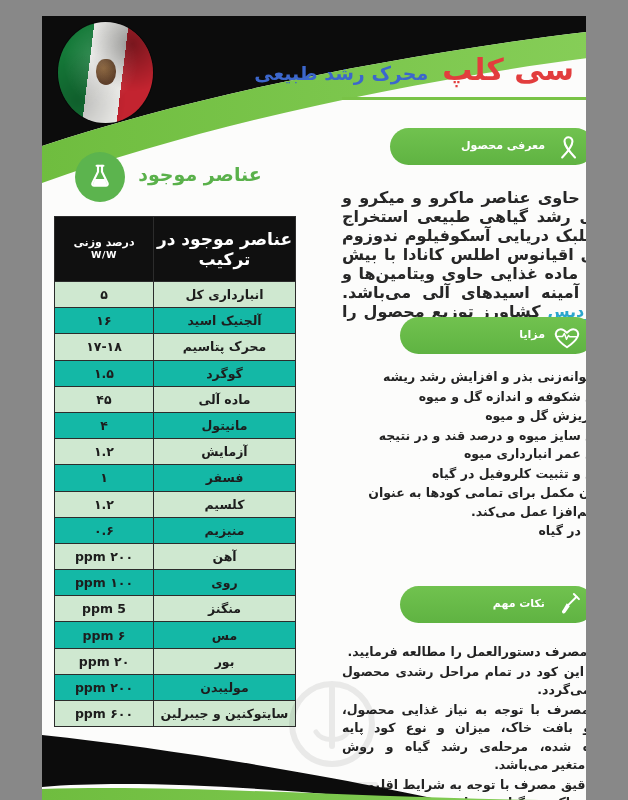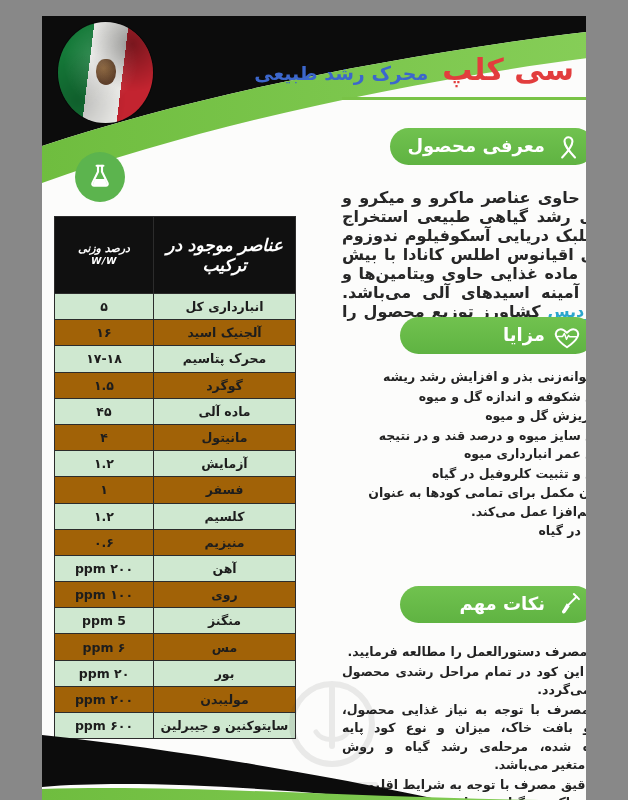--- a/index.html
+++ b/index.html
@@ -43,39 +43,39 @@
     position:absolute;left:88px;top:147px;width:140px;text-align:center;
     font-size:19px;font-weight:700;color:#5ab14b;direction:rtl;
   }
   .elements-table{
     position:absolute;left:12px;top:200px;width:231px;
     border-collapse:collapse;direction:rtl;table-layout:fixed;
   }
   .elements-table th,.elements-table td{border:1px solid #2c2c2c;}
   .elements-table thead th{
     background:#101010;color:#fff;font-weight:700;vertical-align:middle;
-    height:33px;padding:18px 2px;font-style:italic;
+    height:33px;padding:12px 2px;
   }
   .elements-table thead .h-name{font-size:17px;width:137px;}
   .elements-table thead .h-value{font-size:11px;line-height:1.15;width:94px;}
   .elements-table thead .h-value .sub{font-size:9.5px;font-weight:700;letter-spacing:.5px;}
   .elements-table td{
     height:25.2px;padding:0 4px;font-size:12.5px;font-weight:700;color:#1d1d1d;
-    text-align:center;vertical-align:middle;background:#a16207;
+    text-align:center;vertical-align:middle;background:#14b8a6;
   }
   .elements-table tbody tr:nth-child(odd) td{background:#cfe8d0;}
   .elements-table td.cell-value{direction:ltr;font-size:12.5px;}
   
   .pill{
     position:absolute;right:-8px;height:37px;border-radius:19px;
     background:linear-gradient(180deg,#71c24f,#5fb342);
     display:flex;direction:rtl;align-items:center;gap:9px;padding-right:12px;
     box-sizing:border-box;
   }
-  .pill .pill-label{color:#fff;font-size:18px;font-weight:700;padding-bottom:2px;}
+  .pill .pill-label{color:#fff;font-size:11px;font-weight:700;padding-bottom:2px;}
   .pill .pill-icon{width:28px;height:28px;flex:0 0 auto;}
   .pill-intro{top:112px;width:204px;}
   .pill-benefits{top:301px;width:194px;}
   .pill-notes{top:570px;width:194px;}
   
   .intro-text{
     position:absolute;left:300px;top:156px;width:317px;direction:rtl;
     text-align:justify;font-size:16px;font-weight:700;color:#272727;line-height:19px;
   }
   .company{color:#2ba6cc;}
@@ -120,20 +120,21 @@
   </div>
   <div class="title-underline"></div>
 
   <div class="flask-badge">
     <svg width="30" height="30" viewBox="0 0 24 24" fill="none" stroke="#fff" stroke-width="1.7" stroke-linecap="round" stroke-linejoin="round">
       <path d="M9.3 3h5.4"></path>
       <path d="M10.4 3v4.8L5.9 16.9a1.5 1.5 0 0 0 1.4 2.1h9.4a1.5 1.5 0 0 0 1.4-2.1L13.6 7.8V3"></path>
       <path d="M8.2 13.5h7.6l1.7 3.6c.3.7-.2 1.4-.9 1.4H7.4c-.7 0-1.2-.7-.9-1.4Z" fill="#fff" stroke="none"></path>
     </svg>
   </div>
+  <div class="elements-heading">عناصر موجود</div>
 
   <table class="elements-table">
     <thead>
       <tr>
         <th class="h-name">عناصر موجود در ترکیب</th>
         <th class="h-value">
           <div>درصد وزنی</div>
           <div class="sub">W/W</div>
         </th>
       </tr>

